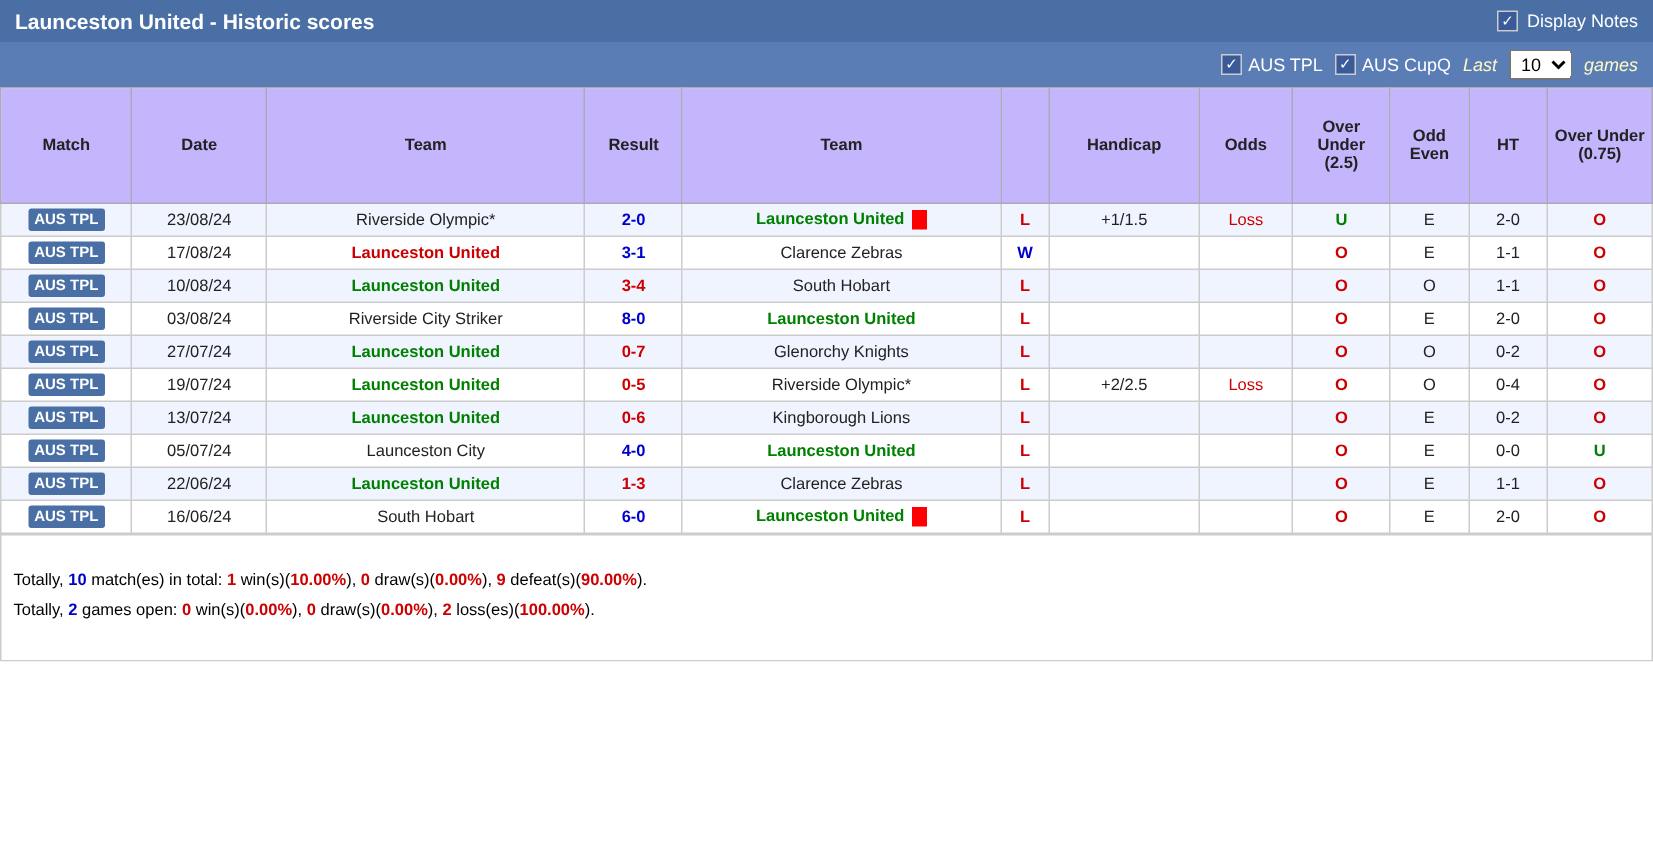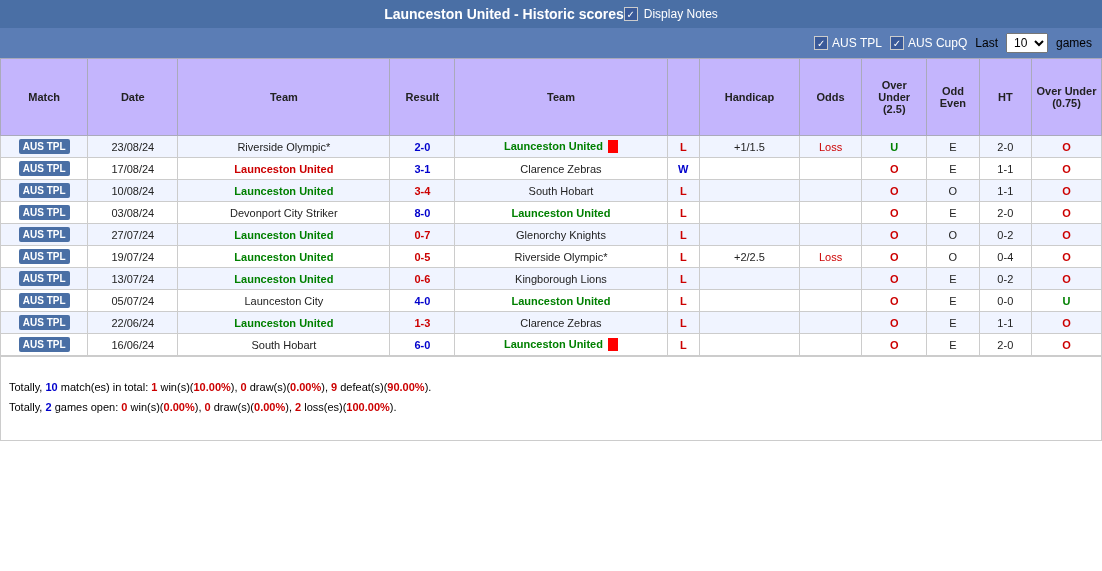--- a/index.html
+++ b/index.html
@@ -4,37 +4,37 @@
   <style>
     * { box-sizing: border-box; margin: 0; padding: 0; }
     body { font-family: Arial, sans-serif; font-size: 12px; background: #fff; }
     .container { width: 1102px; }
     
     .header {
       background: #4a6fa5;
       color: white;
       padding: 6px 10px;
       display: flex;
-      justify-content: center;
+      justify-content: space-between;
       align-items: center;
     }
     .header-title { font-size: 14px; font-weight: bold; }
     .header-right { display: flex; align-items: center; gap: 6px; font-size: 12px; }
     
     .filter-bar {
       background: #5b7db5;
       padding: 5px 10px;
       display: flex;
       align-items: center;
       justify-content: flex-end;
       gap: 8px;
     }
     .filter-checkbox { display: flex; align-items: center; gap: 4px; color: white; font-size: 12px; }
     .filter-select { font-size: 12px; padding: 1px 3px; }
-    .filter-text { color: #000000; font-size: 12px; }
+    .filter-text { color: #fef9c3; font-size: 12px; font-style: italic; }
     
     .checkmark {
       width: 14px;
       height: 14px;
       background: #3a5a99;
       border: 1px solid #ccc;
       display: inline-flex;
       align-items: center;
       justify-content: center;
       color: white;
@@ -216,21 +216,21 @@
           <td></td>
           <td></td>
           <td class="over-o">O</td>
           <td>O</td>
           <td>1-1</td>
           <td class="over-o">O</td>
         </tr>
         <tr>
           <td><span class="league-badge">AUS TPL</span></td>
           <td>03/08/24</td>
-          <td>Devonport City Striker</td>
+          <td>Riverside City Striker</td>
           <td class="result-win">8-0</td>
           <td class="team-green">Launceston United</td>
           <td class="wl-l">L</td>
           <td></td>
           <td></td>
           <td class="over-o">O</td>
           <td>E</td>
           <td>2-0</td>
           <td class="over-o">O</td>
         </tr>

